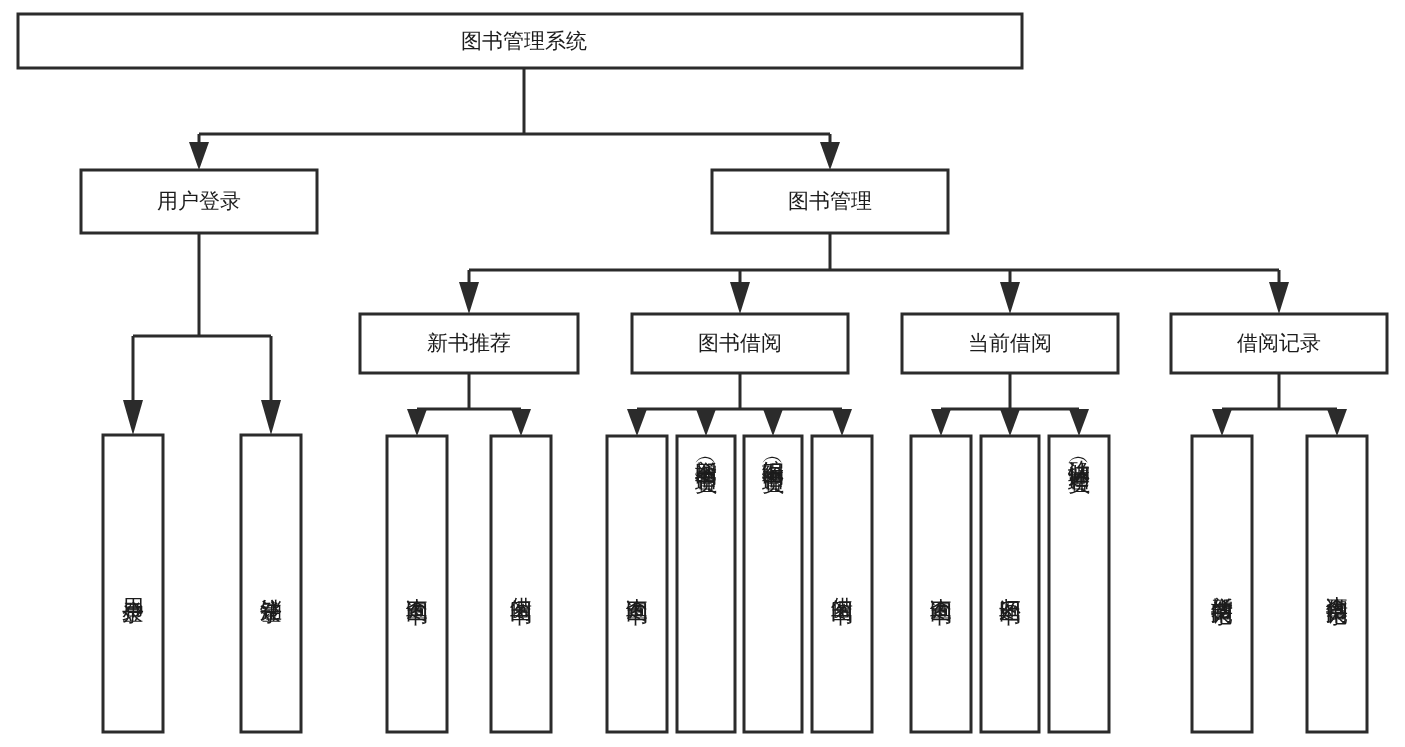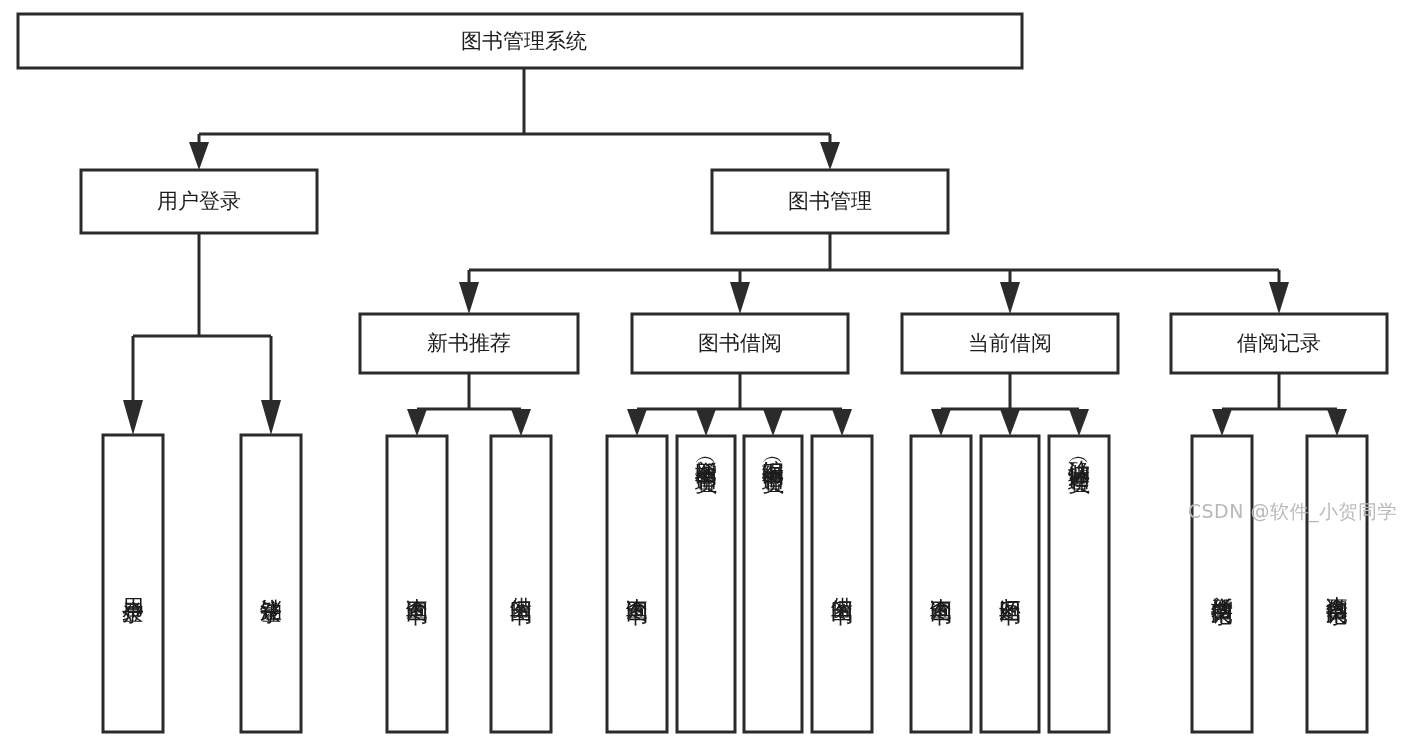--- a/index.html
+++ b/index.html
@@ -244,15 +244,14 @@
 
     <div class="leaf-text" style="left:911px; top:436px; width:60px; height:296px; justify-content:center; display:flex; align-items:center;">查询图书</div>
     <div class="leaf-text" style="left:981px; top:436px; width:58px; height:296px; justify-content:center; display:flex; align-items:center;">归还图书</div>
     <div class="leaf-text" style="left:1049px; top:436px; width:60px; height:296px; justify-content:flex-start; display:flex; align-items:center; padding-top:6px; box-sizing:border-box;">确认归还（管理员）</div>
 
     <div class="leaf-text" style="left:1192px; top:436px; width:60px; height:296px; justify-content:center; display:flex; align-items:center;">新增借阅记录</div>
     <div class="leaf-text" style="left:1307px; top:436px; width:60px; height:296px; justify-content:center; display:flex; align-items:center;">查询借阅记录</div>
 
   </div>
 
-  <div class="watermark">CSDN @软件_小贺同学</div>
 
 </div>
 
 </body></html>

